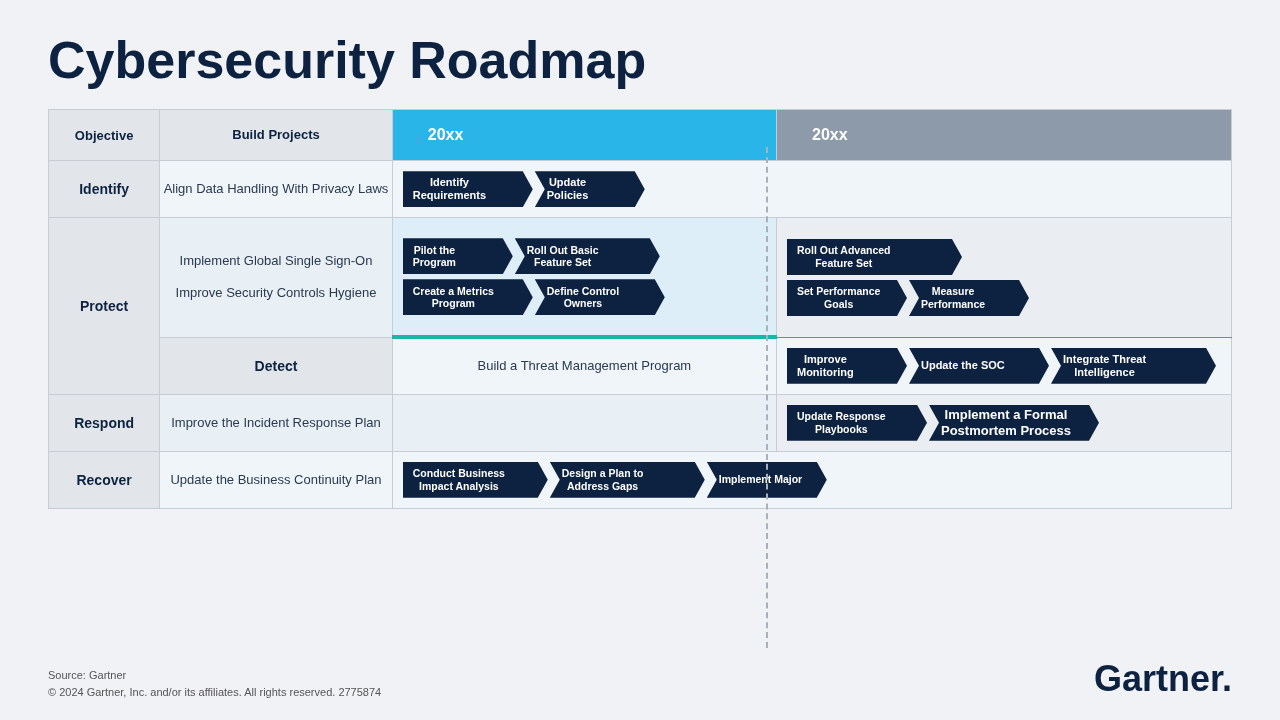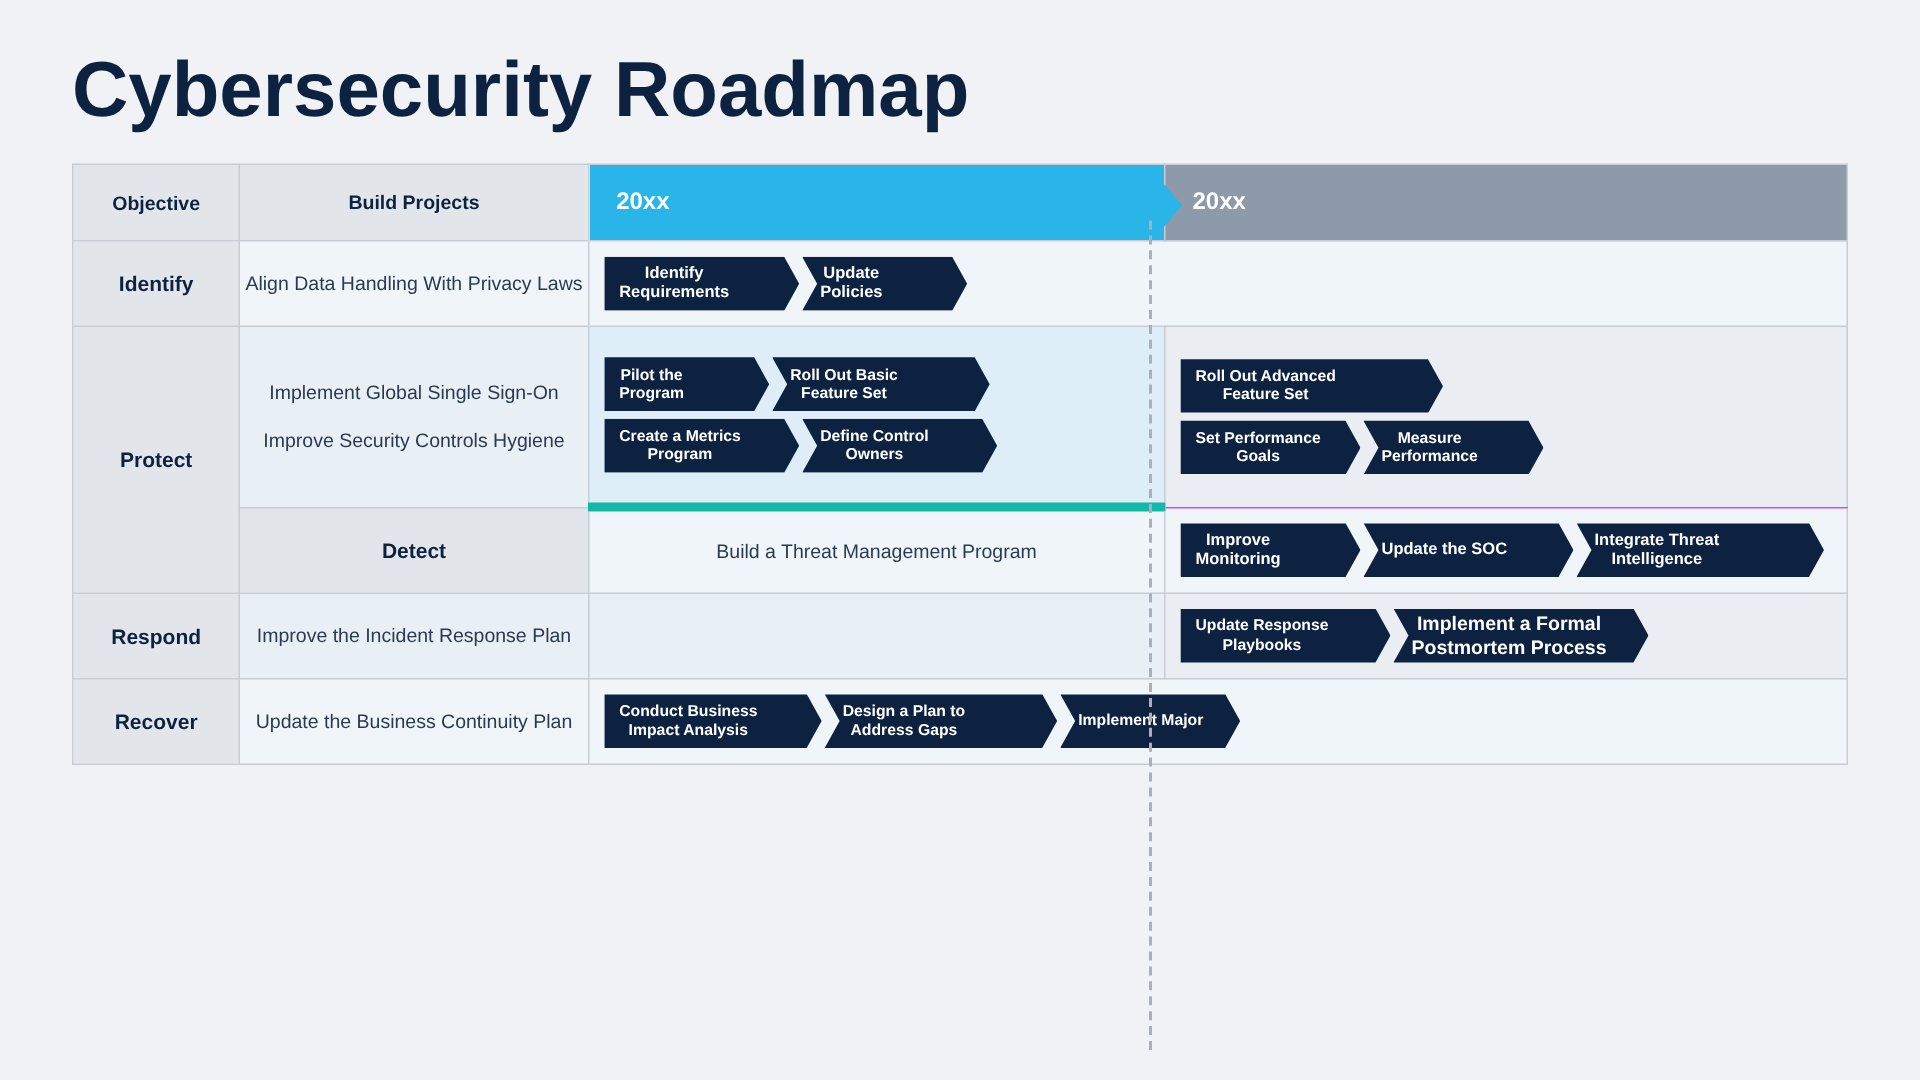--- a/index.html
+++ b/index.html
@@ -38,21 +38,21 @@
       border: 1px solid #c8cdd5;
       padding: 0;
     }
     
     .header-row th {
       background: #e2e6ea;
       font-size: 13px;
       font-weight: 700;
       color: #0d2240;
       text-align: center;
-      padding: 8px 4px;
+      padding: 8px 21px;
     }
     .header-row .col-year1 {
       background: #29b5e8;
       color: #fff;
       font-size: 16px;
       font-weight: 700;
       position: relative;
     }
     .header-row .col-year2 {
       background: #8c9aaa;
@@ -241,21 +241,21 @@
             </div>
           </td>
         </tr>
 
         <tr class="data-row row-protect">
           <td class="col-objective" rowspan="2" style="border-bottom:1px solid #c8cdd5;">Protect</td>
           <td class="col-projects" style="border-bottom: 1px solid #c8cdd5;">
             <div style="margin-bottom:14px;">Implement Global Single Sign-On</div>
             <div>Improve Security Controls Hygiene</div>
           </td>
-          <td style="padding:20px 10px; border-bottom:6px solid #14b8a6; background:#ddeef8 !important;">
+          <td style="padding:20px 10px; border-bottom:4px solid #14b8a6; background:#ddeef8 !important;">
             <div class="timeline-multi" style="padding:0;gap:5px;">
               <div class="arrows-row">
                 <div class="arrow-item">
                   <div class="arrow-body first" style="width:110px; font-size:10.5px;">Pilot the<br>Program</div>
                 </div>
                 <div class="arrow-item">
                   <div class="arrow-body" style="width:145px; font-size:10.5px;">Roll Out Basic<br>Feature Set</div>
                 </div>
               </div>
               <div class="arrows-row">
@@ -335,13 +335,20 @@
               <div class="arrow-item">
                 <div class="arrow-body" style="width:120px; font-size:10.5px;">Implement Major</div>
               </div>
             </div>
           </td>
         </tr>
       </tbody>
     </table>
   </div>
 
+  <div class="footer">
+    <div class="footer-left">
+      <div>Source: Gartner</div>
+      <div>© 2024 Gartner, Inc. and/or its affiliates. All rights reserved. 2775874</div>
+    </div>
+    <div class="footer-logo">Gartner.</div>
+  </div>
 </div>
 
 </body></html>

